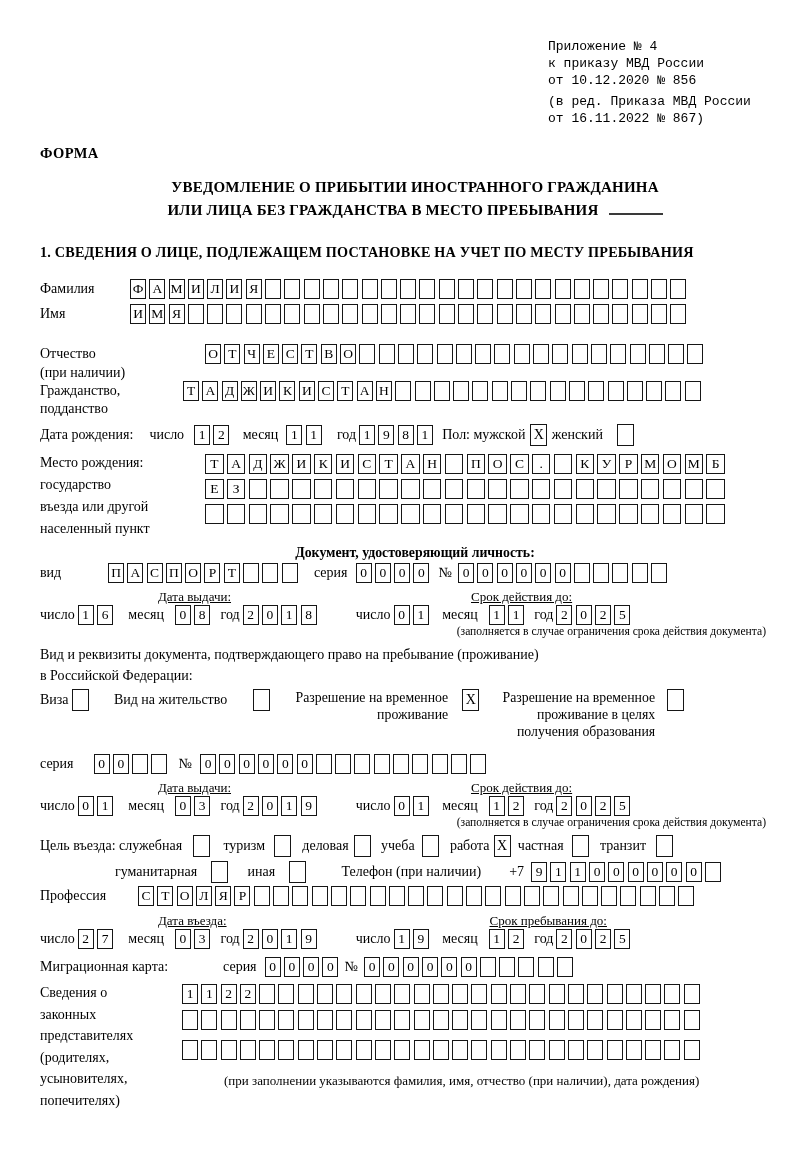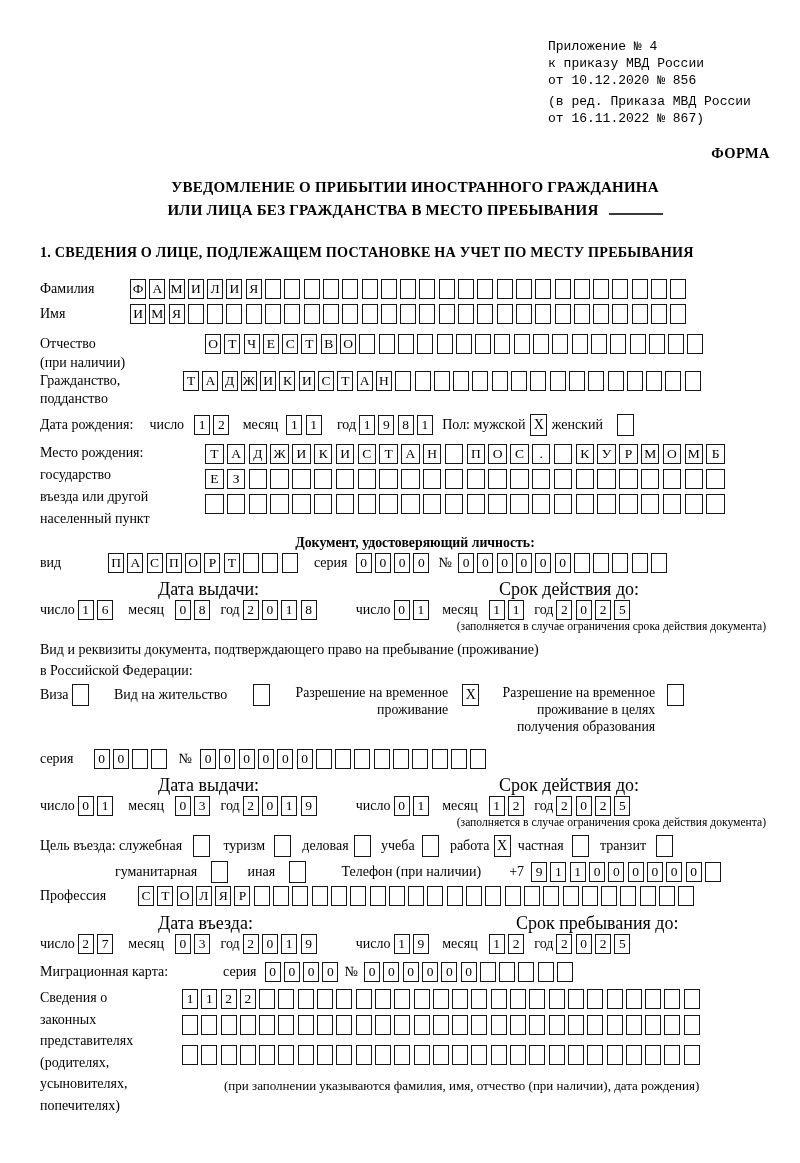--- a/index.html
+++ b/index.html
@@ -5,21 +5,21 @@
   * { box-sizing: border-box; }
   html,body { margin:0; padding:0; }
   body {
     width:800px; height:1163px; background:#ffffff; color:#000;
     font-family:"Liberation Serif","DejaVu Serif",serif; font-size:14px;
   }
   .page { width:800px; height:1163px; padding:38px 10px 0 40px; overflow:hidden; }
 
   .hdr { margin-left:auto; margin-right:24px; width:218px; font-size:13px; line-height:17px;font-family:Liberation Mono, monospace; }
   .hdr-gap { height:4px; }
-  .forma { text-align:right; margin-right:20px; margin-top:18px; font-weight:bold; font-size:14.5px; letter-spacing:.4px; }
+  .forma { margin-right:32px; margin-top:18px; font-weight:bold; font-size:14.5px; letter-spacing:.4px; }
 
   .title { text-align:center; font-weight:bold; font-size:15px; margin-top:14px; line-height:23px; letter-spacing:.2px; }
   .blank-line { display:inline-block; width:54px; border-bottom:2px solid #3a3a3a; margin-left:10px; vertical-align:baseline; }
 
   .sect { font-weight:bold; font-size:14.2px; margin-top:22px; white-space:nowrap; letter-spacing:.2px; }
 
   .frow { display:flex; align-items:center; }
   .ftop { display:flex; align-items:flex-start; }
   .lbl  { flex:none; }
 
@@ -27,21 +27,21 @@
   .cell {
     display:inline-flex; flex:none; align-items:center; justify-content:center;
     width:16px; height:20px; border:1.7px solid #161616; margin-right:3.3px;
     font-size:13.5px; background:#fff;
   }
   .wide .cell { width:18.5px; }
   .cb .cell { width:17px; height:22px; border-width:1.9px; font-size:14px; }
 
   .center-bold { text-align:center; font-weight:bold; font-size:13.8px; }
   .fineprint { text-align:right; margin-right:24px; font-size:11.6px; line-height:14px; }
-  .cap { font-size:18px; }
+  .cap { font-size:13px;text-decoration:underline; }
   .permit-label { text-align:right; line-height:17px; font-size:13.8px; }
 </style>
 </head>
 <body>
 
 <div class="page">
 
   <div class="hdr">
     <div>Приложение № 4</div>
     <div>к приказу МВД России</div>
@@ -123,21 +123,21 @@
         <span class="cell"></span>
         <span class="cell"></span>
         <span class="cell"></span>
         <span class="cell"></span>
         <span class="cell"></span>
         <span class="cell"></span>
         <span class="cell"></span>
       </span>
   </div>
 
-  <div class="frow" style="margin-top:10px">
+  <div class="frow" style="margin-top:20px">
     <span class="lbl" style="width:165px">Отчество</span>
     <span class="boxes">
         <span class="cell">О</span>
         <span class="cell">Т</span>
         <span class="cell">Ч</span>
         <span class="cell">Е</span>
         <span class="cell">С</span>
         <span class="cell">Т</span>
         <span class="cell">В</span>
         <span class="cell">О</span>

